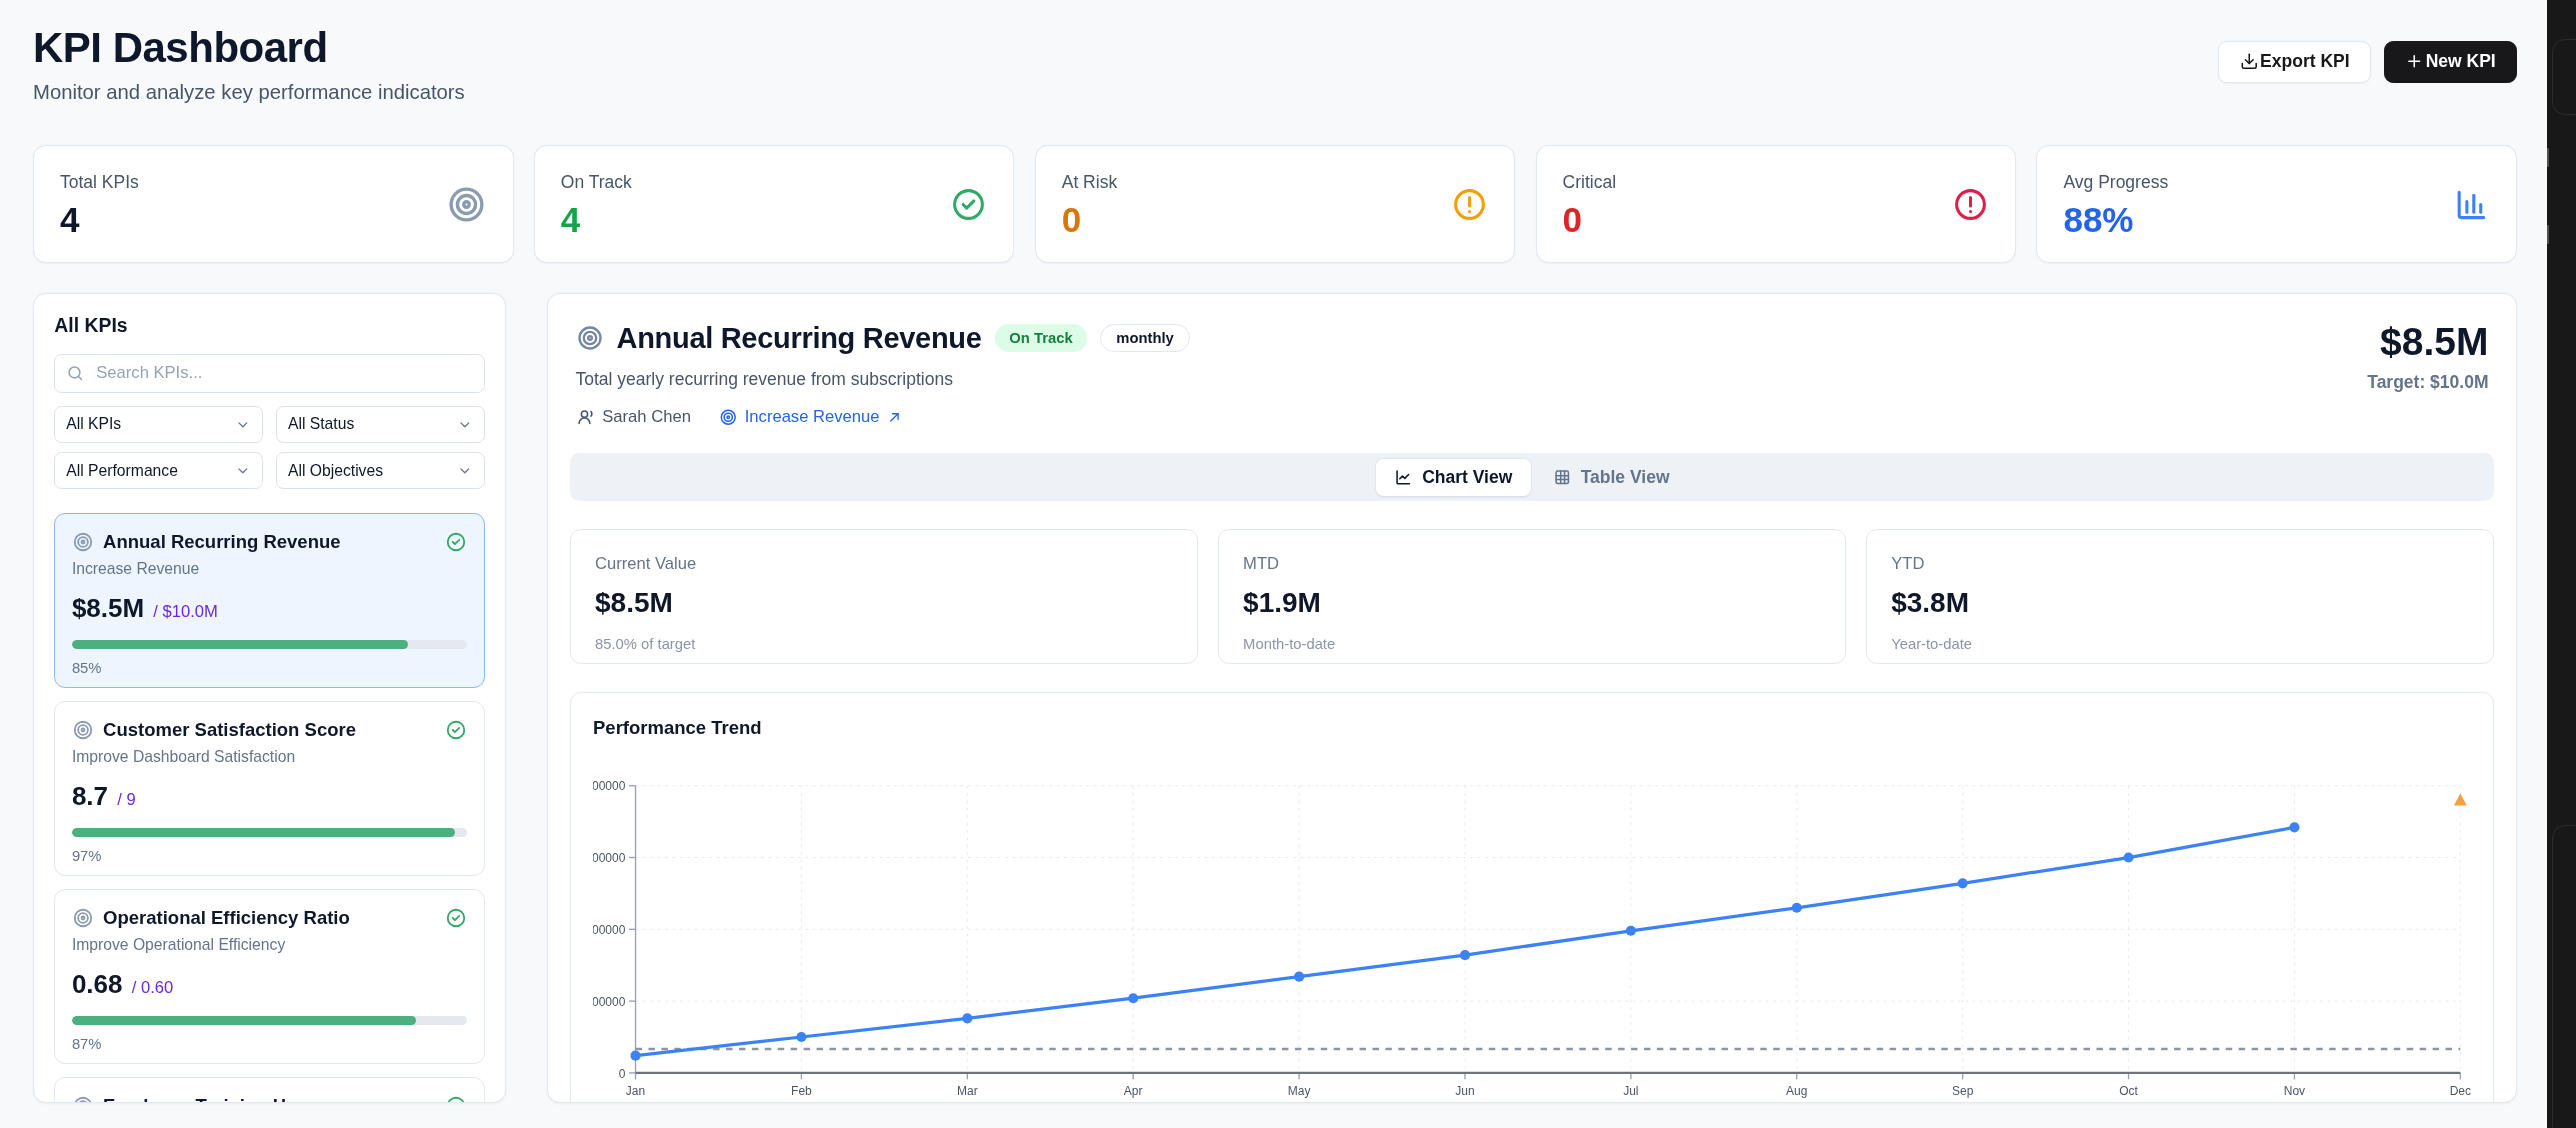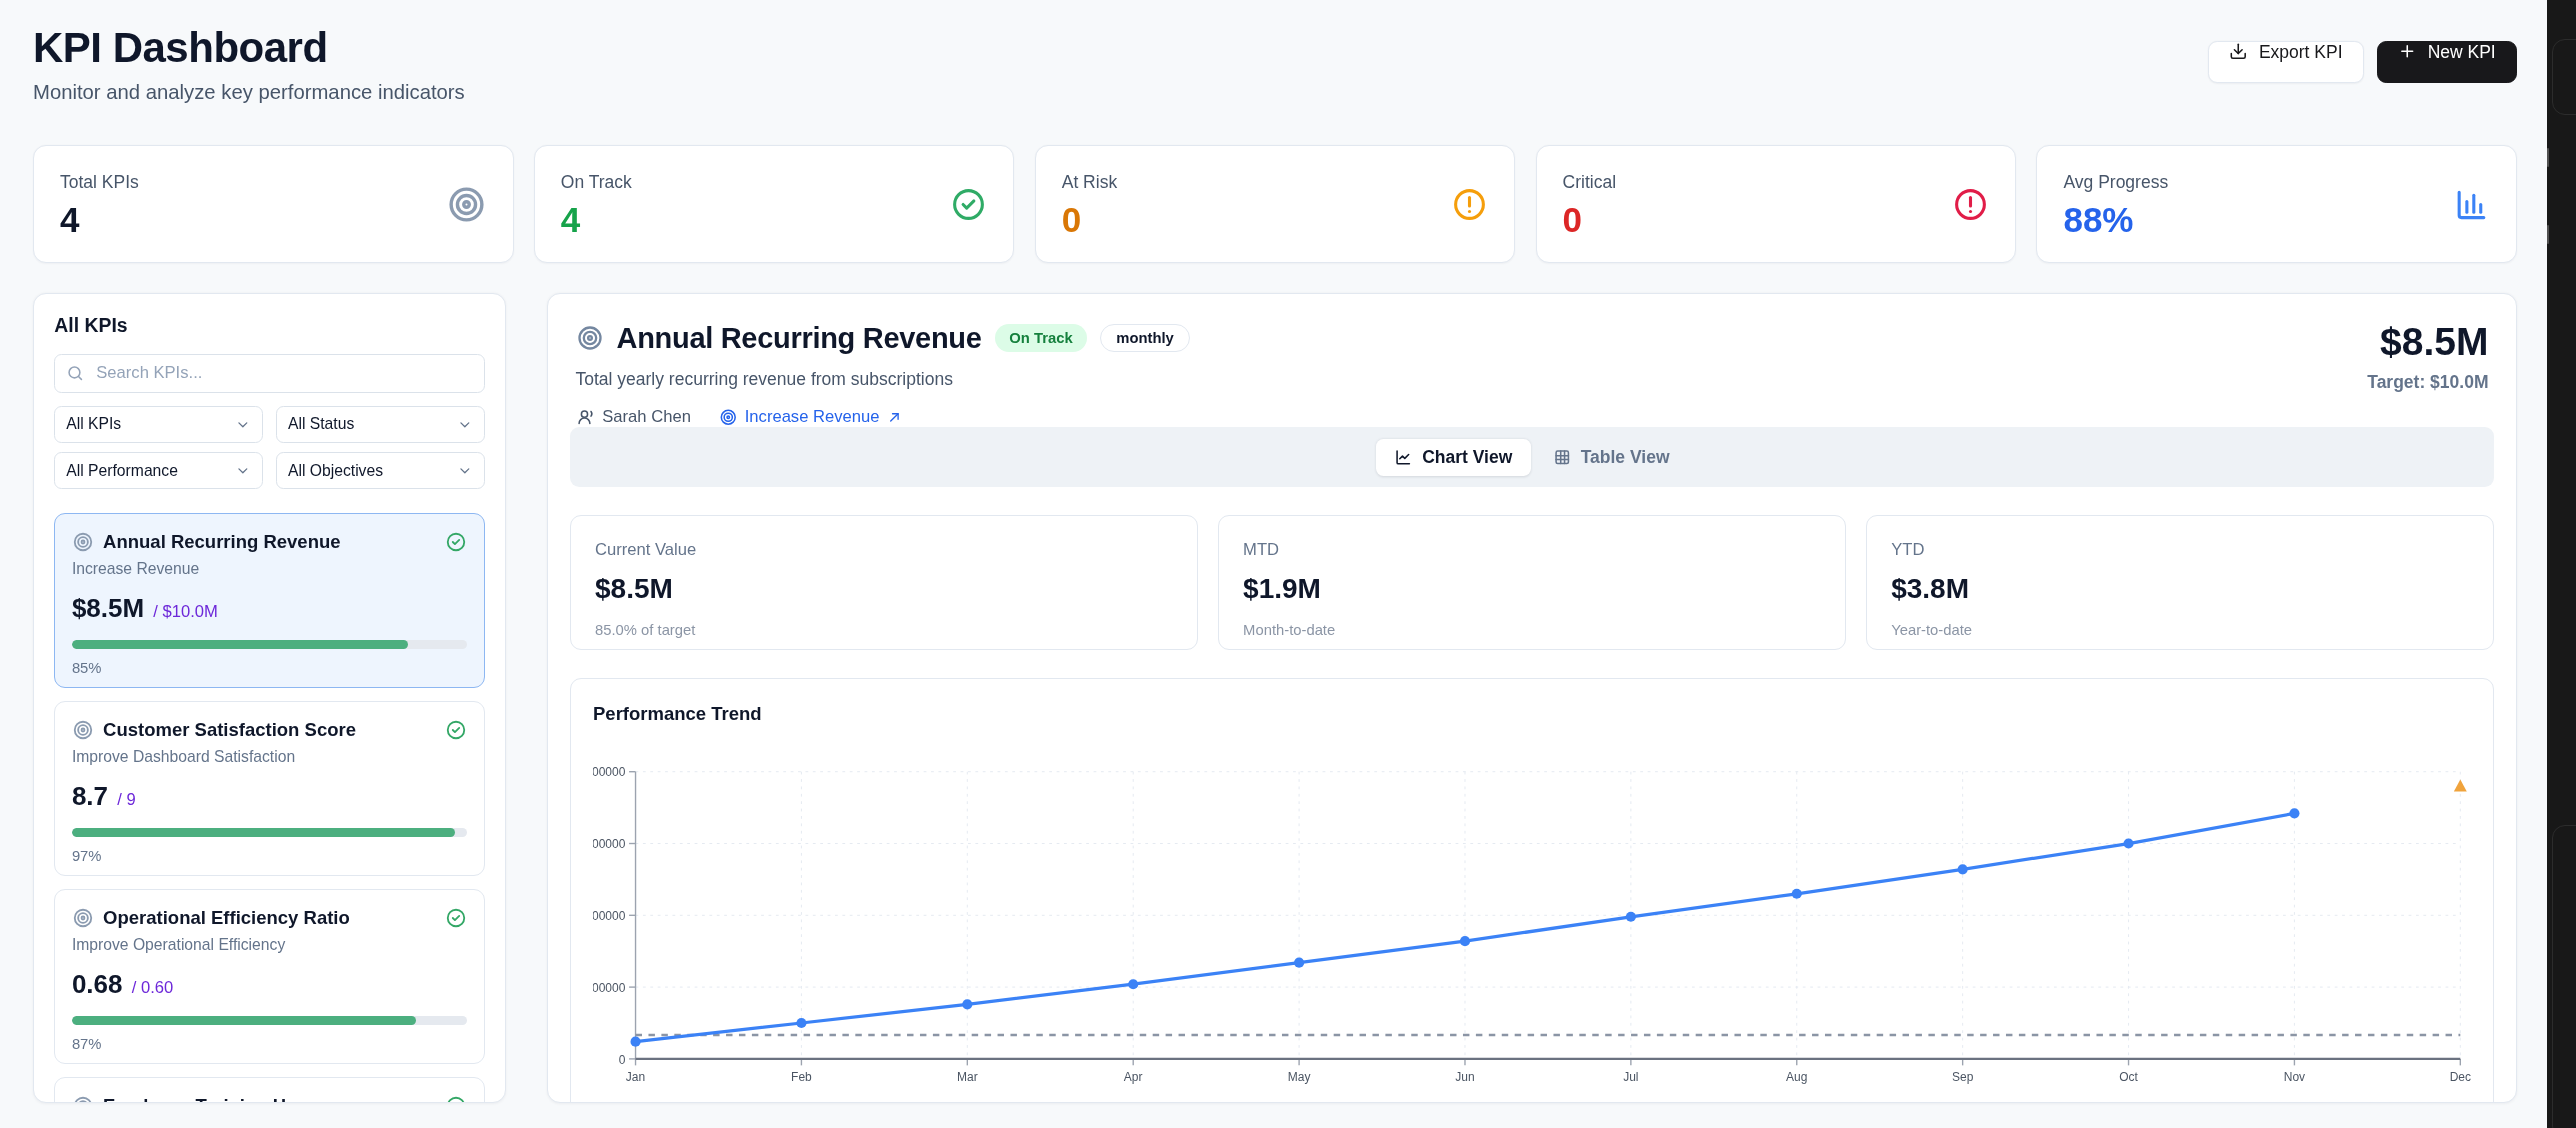--- a/index.html
+++ b/index.html
@@ -6,22 +6,22 @@
   *{box-sizing:border-box;}
   .page{position:relative;width:2576px;height:1128px;background:#f7f9fb;overflow:hidden;
         font-family:"Liberation Sans",sans-serif;color:#0f172a;}
   .content{position:absolute;left:33px;top:0;width:2484px;}
 
   
   .header{display:flex;justify-content:space-between;align-items:flex-start;padding-top:24px;}
   .h1{font-size:42px;font-weight:700;letter-spacing:-0.5px;color:#0f172a;line-height:1.15;}
   .hsub{font-size:20.3px;color:#475569;margin-top:9.2px;}
   .actions{display:flex;gap:13px;margin-top:16.6px;}
-  .btn{display:flex;gap:11px;height:42px;padding:0 20.3px;border-radius:9.2px;
-       font-size:17.5px;font-weight:400;cursor:pointer;}
+  .btn{display:flex;align-items:center;gap:2px;height:42px;padding:0 20.3px;border-radius:9.2px;
+       font-size:17.5px;font-weight:700;cursor:pointer;}
   .btn.ghost{background:#fff;border:0.9px solid #e2e8f0;color:#18181b;box-shadow:0 0.9px 1.8px rgba(16,24,40,.05);}
   .btn.dark{background:#18181b;border:0.9px solid #18181b;color:#fff;}
   .ic{display:inline-flex;flex:none;}
 
   
   .stats{display:flex;gap:20.3px;margin-top:41px;}
   .stat{flex:1;background:#fff;border:0.9px solid #e2e8f0;border-radius:13px;height:118px;
         padding:22px 26px;display:flex;justify-content:space-between;align-items:center;
         box-shadow:0 0.9px 1.8px rgba(16,24,40,.04);}
   .stat .lab{font-size:17.5px;color:#475569;}
@@ -68,21 +68,21 @@
   .badge.green{background:#dcfce7;color:#15803d;}
   .badge.outline{background:#fff;color:#0f172a;border:0.9px solid #e2e8f0;}
   .ddesc{font-size:17.5px;color:#475569;margin-top:14.8px;}
   .dmeta{display:flex;align-items:center;gap:28px;margin-top:16.6px;font-size:16.6px;color:#475569;}
   .meta-item{display:flex;align-items:center;gap:8.3px;}
   .obj-link{color:#2563eb;display:flex;align-items:center;gap:7.4px;cursor:pointer;}
   .dval{text-align:right;}
   .dval .big{font-size:39px;font-weight:700;line-height:1;}
   .dval .sub{font-size:17.5px;color:#64748b;margin-top:11px;font-weight:bold;}
 
-  .toolbar{height:60px;background:#eef2f6;border-radius:9.2px;
+  .toolbar{margin-top:26px;height:48px;background:#eef2f6;border-radius:9.2px;
            display:flex;align-items:center;justify-content:center;gap:3.7px;}
   .tab{height:37px;border-radius:7.4px;display:flex;align-items:center;gap:9.2px;padding:0 18.5px;
        font-size:17.5px;font-weight:600;color:#64748b;cursor:pointer;}
   .tab.active{background:#fff;color:#0f172a;box-shadow:0 0.9px 2.8px rgba(16,24,40,.12);}
 
   .metrics{display:flex;gap:20.3px;margin-top:28px;}
   .mcard{flex:1;border:0.9px solid #e2e8f0;border-radius:11px;padding:24px;height:135px;background:#fff;}
   .mcard .lab{font-size:16.6px;color:#64748b;}
   .mcard .val{font-size:28px;font-weight:700;margin-top:13px;}
   .mcard .sub{font-size:14.8px;color:#8b95a5;margin-top:16.6px;}

